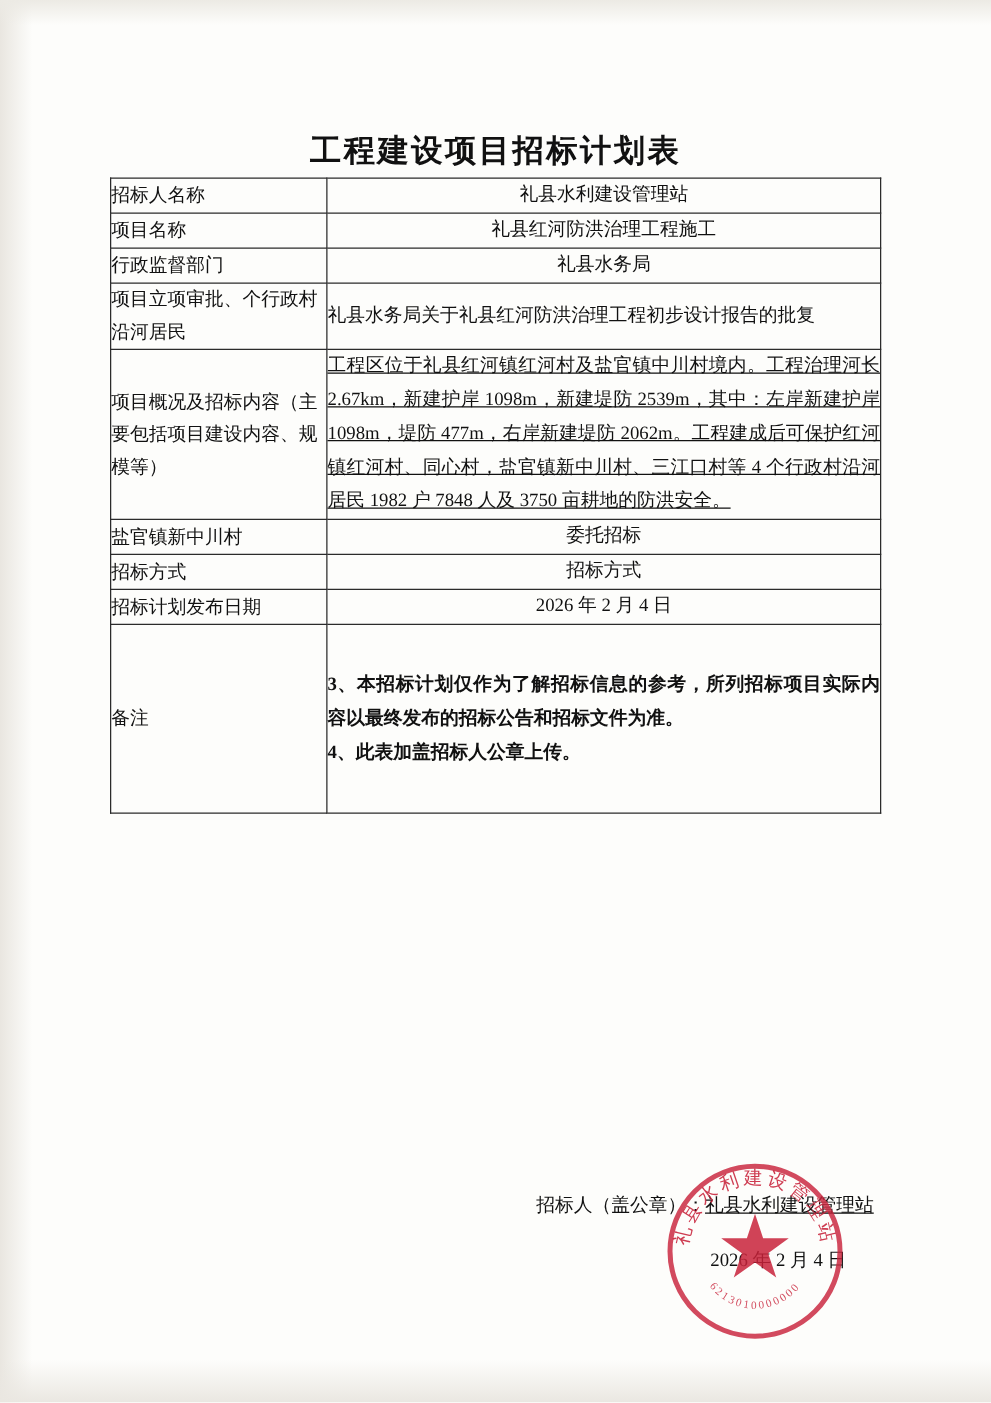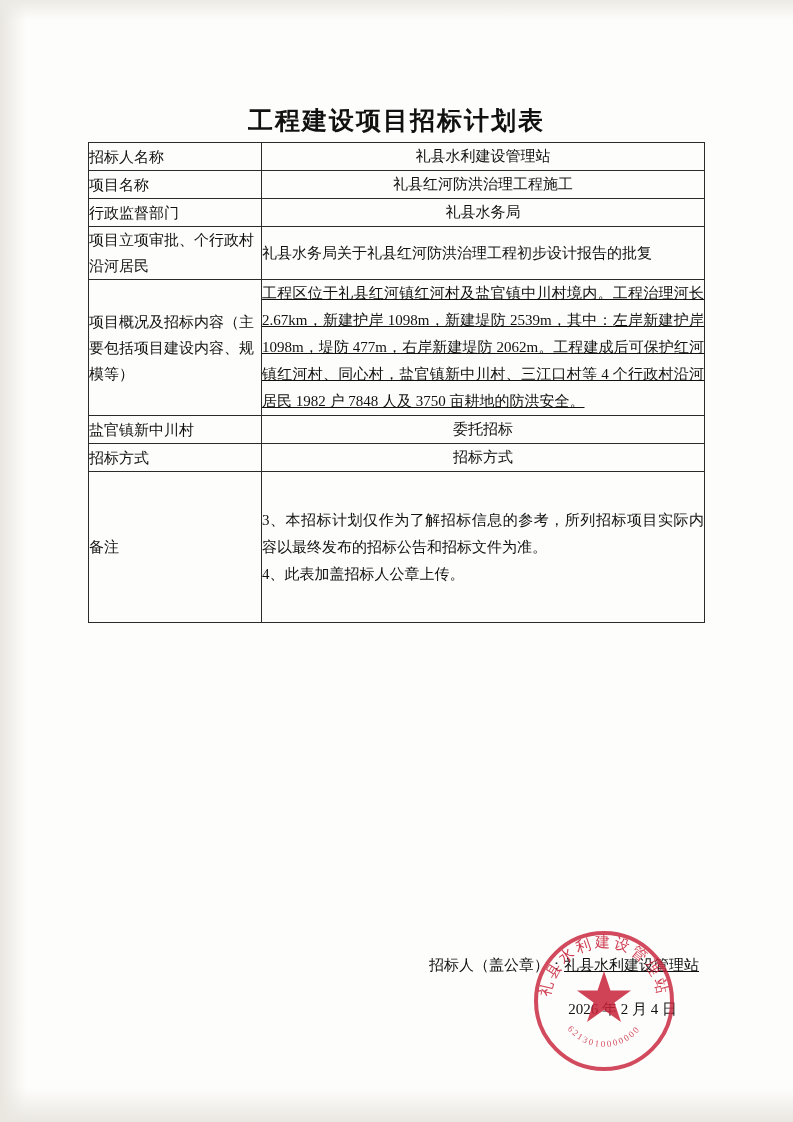--- a/index.html
+++ b/index.html
@@ -94,20 +94,21 @@
   .big-cell {
     padding: 14px 16px 16px 16px;
     line-height: 31px;
     text-decoration: underline;
   }
   .remark-cell {
     padding: 16px 14px 20px 14px;
     line-height: 31px;
     height: 150px;
     vertical-align: middle;
+    font-weight: bold;
   }
   .remark-label {
     vertical-align: middle;
     text-align: center;
   }
 
   .signature-block {
     position: absolute;
     left: 88px;
     top: 950px;
@@ -173,20 +174,24 @@
         <td class="label-cell label-2line">项目概况及招标内容（主要包括项目建设内容、规模等）</td>
         <td class="value-cell v-left para big-cell">工程区位于礼县红河镇红河村及盐官镇中川村境内。工程治理河长 2.67km，新建护岸 1098m，新建堤防 2539m，其中：左岸新建护岸 1098m，堤防 477m，右岸新建堤防 2062m。工程建成后可保护红河镇红河村、同心村，盐官镇新中川村、三江口村等 4 个行政村沿河居民 1982 户 7848 人及 3750 亩耕地的防洪安全。</td>
       </tr>
       <tr>
         <td class="label-cell">盐官镇新中川村</td>
         <td class="value-cell v-center">委托招标</td>
       </tr>
       <tr>
         <td class="label-cell">招标方式</td>
         <td class="value-cell v-center">招标方式</td>
+      </tr>
+      <tr>
+        <td class="label-cell">招标计划发布日期</td>
+        <td class="value-cell v-center">2026 年 2 月 4 日</td>
       </tr>
       <tr>
         <td class="label-cell remark-label">备注</td>
         <td class="value-cell v-left remark-cell">
           <div class="para">3、本招标计划仅作为了解招标信息的参考，所列招标项目实际内容以最终发布的招标公告和招标文件为准。</div>
           <div class="para">4、此表加盖招标人公章上传。</div>
         </td>
       </tr>
     </tbody>
   </table>

